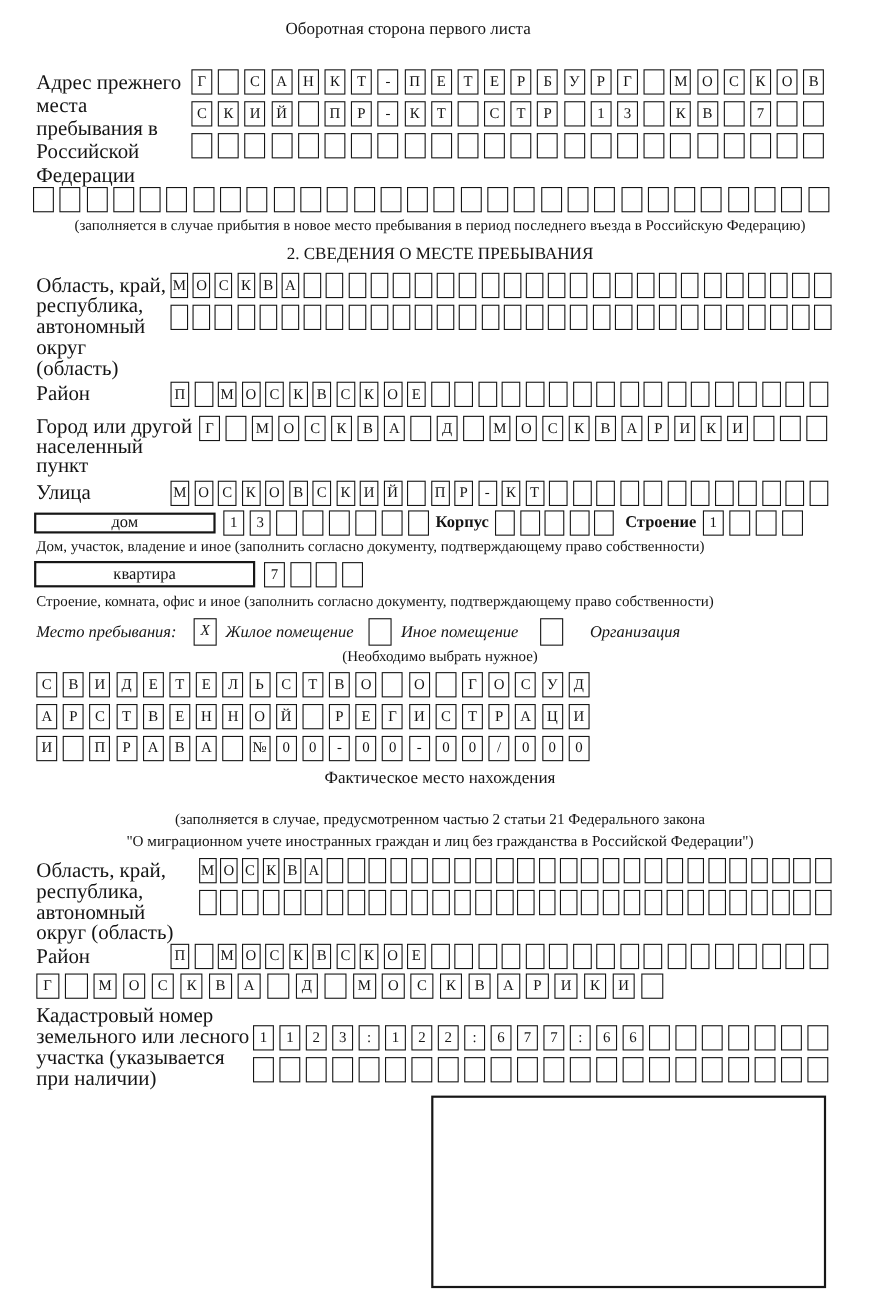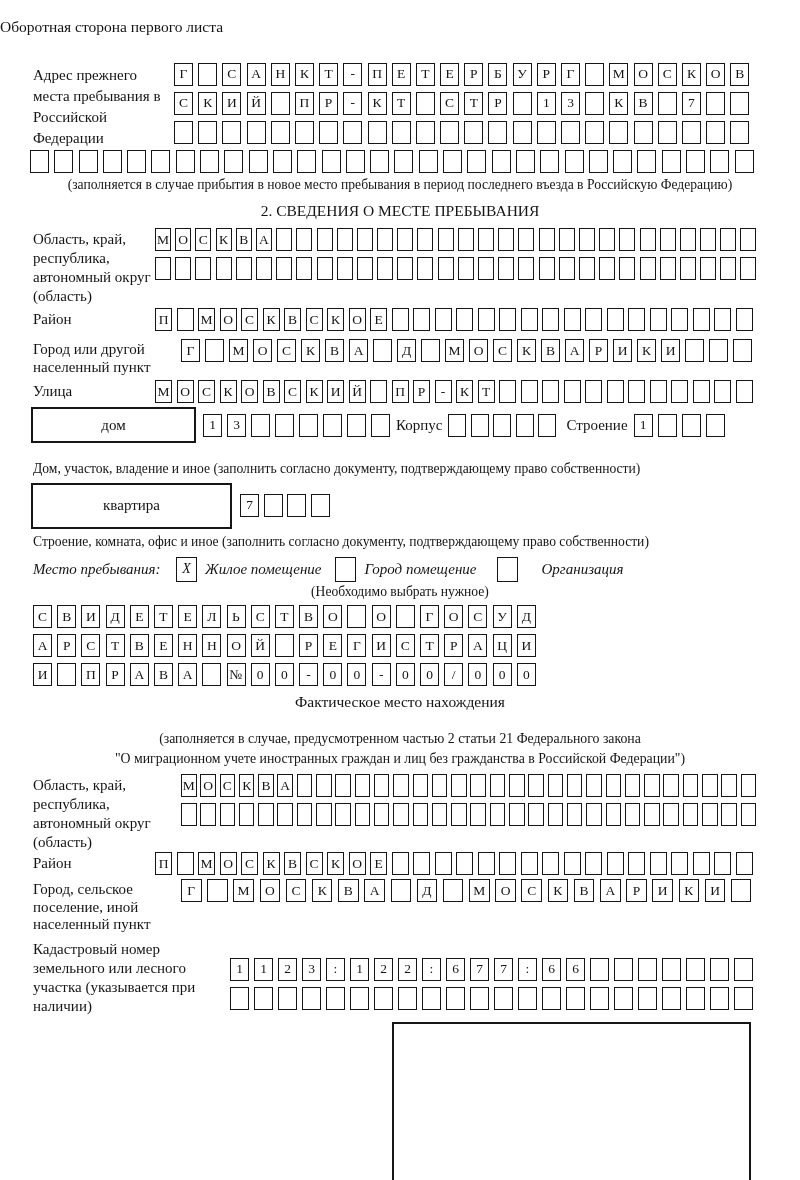--- a/index.html
+++ b/index.html
@@ -1,39 +1,39 @@
 <!DOCTYPE html>
 <html><head>
 <meta charset="utf-8">
 <style>
   html,body{margin:0;padding:0;background:#fff;}
   body{
     width:800px;height:1180px;position:relative;
     font-family:"Liberation Serif","DejaVu Serif",serif;
     color:#141414;font-size:15px;line-height:1.35;
   }
-  .header-note{text-align:left;padding:17px 58px 0 0;font-size:15.5px;}
+  .header-note{text-align:center;padding:17px 58px 0 0;font-size:15.5px;}
   .frow{display:flex;align-items:flex-start;margin-left:33px;}
-  .flabel{flex:none;font-size:15px;line-height:19px;padding-top:2px;}
+  .flabel{flex:none;font-size:19px;line-height:19px;padding-top:2px;}
   .rows{flex:none;}
   .cellrow{display:flex;gap:var(--g,5px);margin-bottom:6px;}
   .cell{
     flex:none;width:var(--w,19px);height:23px;box-sizing:border-box;
     border:1.8px solid #161616;display:flex;align-items:center;justify-content:center;
     font-size:13.5px;background:#fff;
   }
   .center-note{text-align:center;font-size:13.6px;margin-top:3px;}
   .sec-title{text-align:center;font-weight:normal;font-size:15.5px;margin-top:7px;}
-  .caption{margin-left:33px;font-size:13.6px;margin-top:17px;margin-bottom:3px;}
+  .caption{margin-left:33px;font-size:13.6px;margin-top:1px;margin-bottom:3px;}
   .widebox{
-    flex:none;box-sizing:border-box;border:2px solid #161616;height:36px;
+    flex:none;box-sizing:border-box;border:2px solid #161616;height:19px;
     display:flex;align-items:center;justify-content:center;font-size:15px;background:#fff;
   }
   .inline-row{display:flex;align-items:center;margin-left:31px;margin-top:4px;}
-  .inline-label{flex:none;font-size:15px;padding:0 6px;}
+  .inline-label{flex:none;font-size:15px;padding:0 6px;font-weight:bold;}
   .stay-row{display:flex;align-items:center;margin-left:33px;margin-top:6px;font-style:italic;}
   .chkbox{
     flex:none;width:21px;height:25px;box-sizing:border-box;border:1.8px solid #161616;
     display:flex;align-items:center;justify-content:center;font-size:14px;background:#fff;
   }
   .stamp-box{
     box-sizing:border-box;margin:6px 0 0 392px;width:359px;height:175px;
     border:2px solid #161616;background:#fff;
   }
   .stamp-caption{margin:8px 0 0 378px;width:392px;text-align:center;font-size:14.2px;line-height:18.4px;}
@@ -355,36 +355,36 @@
   <div class="cellrow" style="--w:19px;--g:5px;margin-bottom:0">
       <span class="cell">1</span>
       <span class="cell"></span>
       <span class="cell"></span>
       <span class="cell"></span>
     </div>
 </div>
 <div class="caption">Дом, участок, владение и иное (заполнить согласно документу, подтверждающему право собственности)</div>
 
 <div class="inline-row">
-  <div class="widebox" style="width:201px;height:46px;margin-right:8px;">квартира</div>
+  <div class="widebox" style="width:201px;height:24px;margin-right:8px;">квартира</div>
   <div class="cellrow" style="--w:19px;--g:4.5px;margin-bottom:0">
       <span class="cell">7</span>
       <span class="cell"></span>
       <span class="cell"></span>
       <span class="cell"></span>
     </div>
 </div>
 <div class="caption" style="margin-top:4px">Строение, комната, офис и иное (заполнить согласно документу, подтверждающему право собственности)</div>
 
 <div class="stay-row">
   <div style="width:143px;flex:none;">Место пребывания:</div>
   <div class="chkbox">X</div>
   <div style="flex:none;padding:0 14px 0 8px;">Жилое помещение</div>
   <div class="chkbox"></div>
-  <div style="flex:none;padding:0 20px 0 8px;">Город помещение</div>
+  <div style="flex:none;padding:0 20px 0 8px;">Иное помещение</div>
   <div class="chkbox"></div>
   <div style="flex:none;padding-left:24px;">Организация</div>
 </div>
 <div class="center-note" style="margin-top:1px">(Необходимо выбрать нужное)</div>
 
 <div class="frow" style="margin-top:4px">
   <div class="rows">
     <div class="cellrow" style="--w:19px;--g:5.2px">
         <span class="cell">С</span>
         <span class="cell">В</span>
@@ -559,21 +559,20 @@
       <span class="cell"></span>
       <span class="cell"></span>
       <span class="cell"></span>
       <span class="cell"></span>
       <span class="cell"></span>
       <span class="cell"></span>
     </div>
 </div>
 
 <div class="frow" style="margin-top:4px">
-  <div class="flabel" style="width:148px;line-height:17.5px;">Город, сельское поселение, иной населенный пункт</div>
   <div class="cellrow" style="--w:20.5px;--g:5.7px;margin-bottom:0">
       <span class="cell">Г</span>
       <span class="cell"></span>
       <span class="cell">М</span>
       <span class="cell">О</span>
       <span class="cell">С</span>
       <span class="cell">К</span>
       <span class="cell">В</span>
       <span class="cell">А</span>
       <span class="cell"></span>

